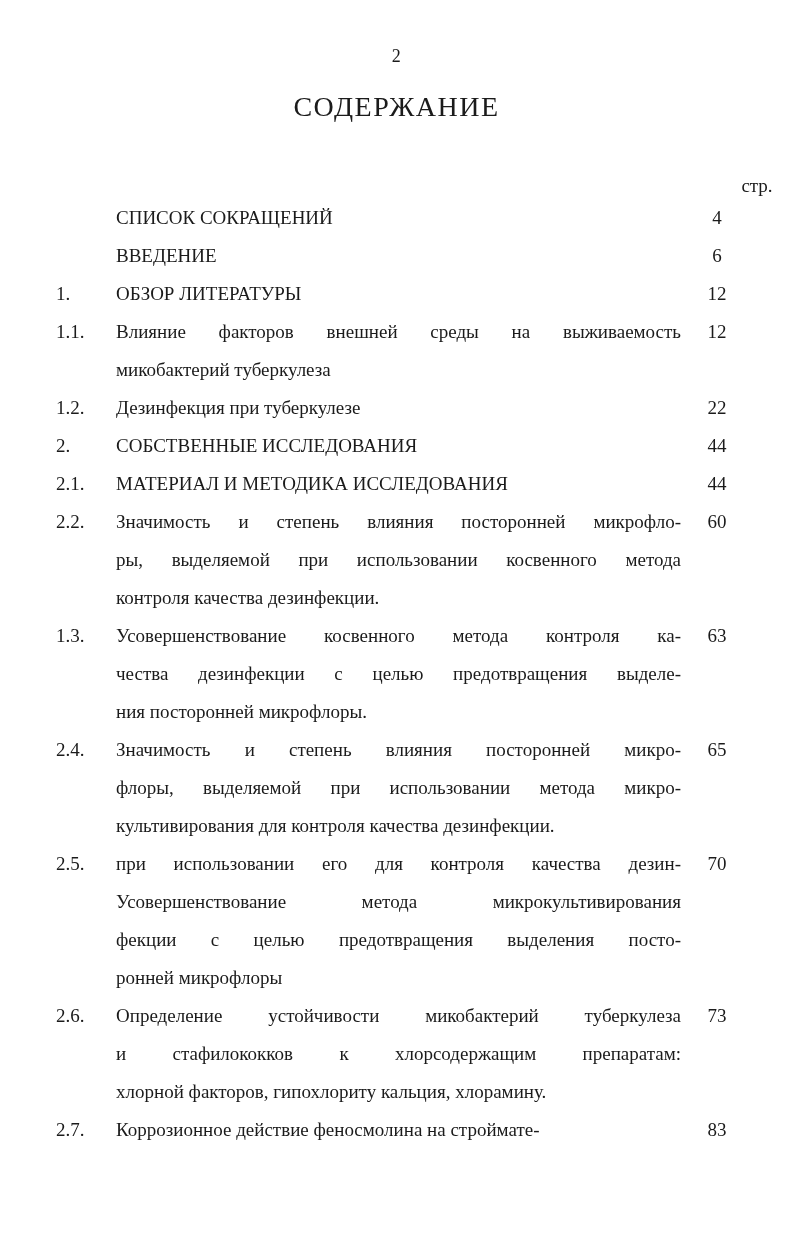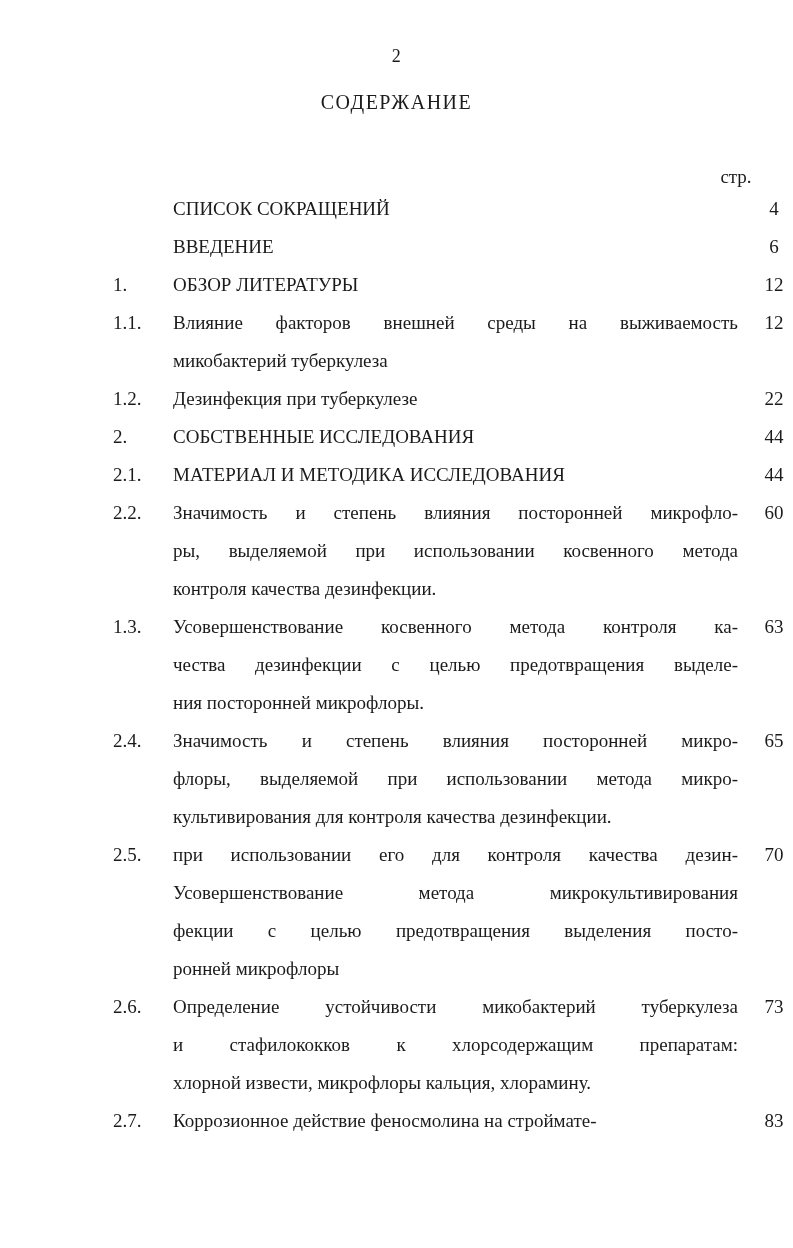--- a/index.html
+++ b/index.html
@@ -19,38 +19,37 @@
   }
   .page-number {
     text-align: center;
     padding-top: 46px;
     font-size: 18px;
     letter-spacing: 0.5px;
   }
   .doc-title {
     text-align: center;
     margin-top: 24px;
-    font-size: 20px;
+    font-size: 28px;
     letter-spacing: 1.5px;
   }
   .col-header-row {
     display: flex;
     margin-top: 52px;
     padding-left: 75px;
-    padding-right: 21px;
     gap: 31px;
   }
   .col-header-spacer { flex: 1; }
   .col-header {
     width: 72px;
     text-align: center;
   }
   .toc {
     margin-top: 2px;
-    padding-left: 113px;
+    padding-left: 56px;
     padding-right: 21px;
   }
   .row {
     display: flex;
     align-items: flex-start;
     line-height: 38px;
   }
   .col-num {
     width: 60px;
     flex: 0 0 60px;
@@ -168,21 +167,21 @@
           <div class="line just">фекции с целью предотвращения выделения посто-</div>
           <div class="line">ронней микрофлоры</div>
         </div>
         <div class="col-page">70</div>
       </div>
       <div class="row">
         <div class="col-num">2.6.</div>
         <div class="col-text">
           <div class="line just">Определение устойчивости микобактерий туберкулеза</div>
           <div class="line just">и стафилококков к хлорсодержащим препаратам:</div>
-          <div class="line">хлорной извести, микрофлоры кальция, хлорамину.</div>
+          <div class="line">хлорной факторов, гипохлориту кальция, хлорамину.</div>
         </div>
         <div class="col-page">73</div>
       </div>
       <div class="row">
         <div class="col-num">2.7.</div>
         <div class="col-text">
           <div class="line">Коррозионное действие феносмолина на строймате-</div>
         </div>
         <div class="col-page">83</div>
       </div>

